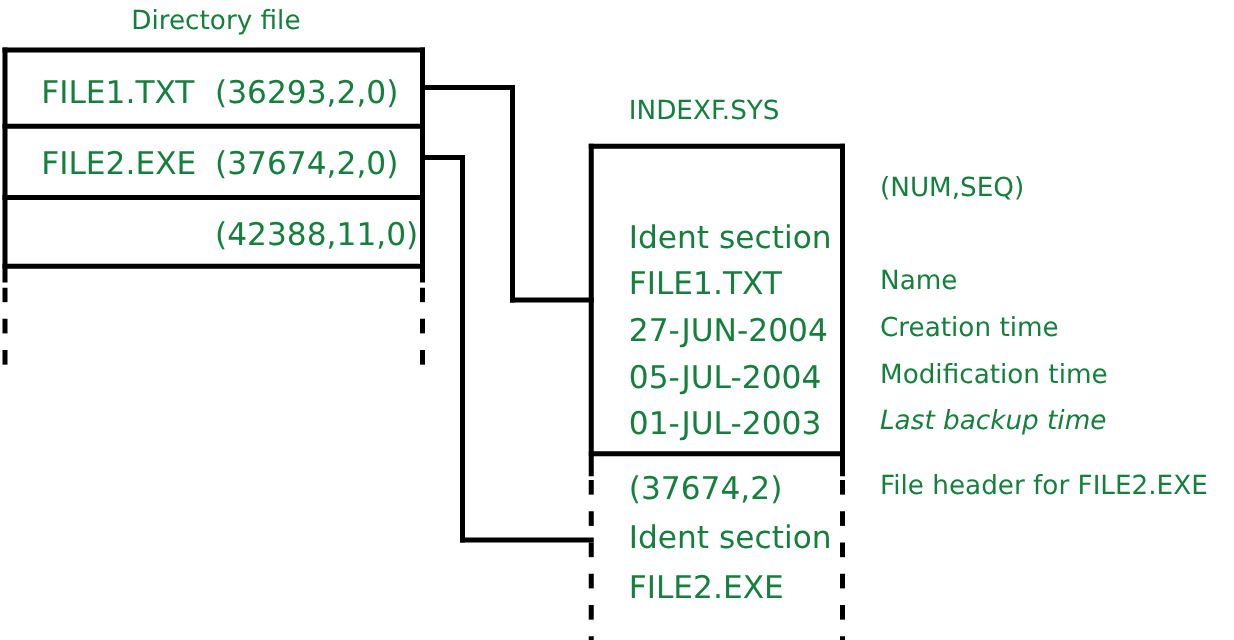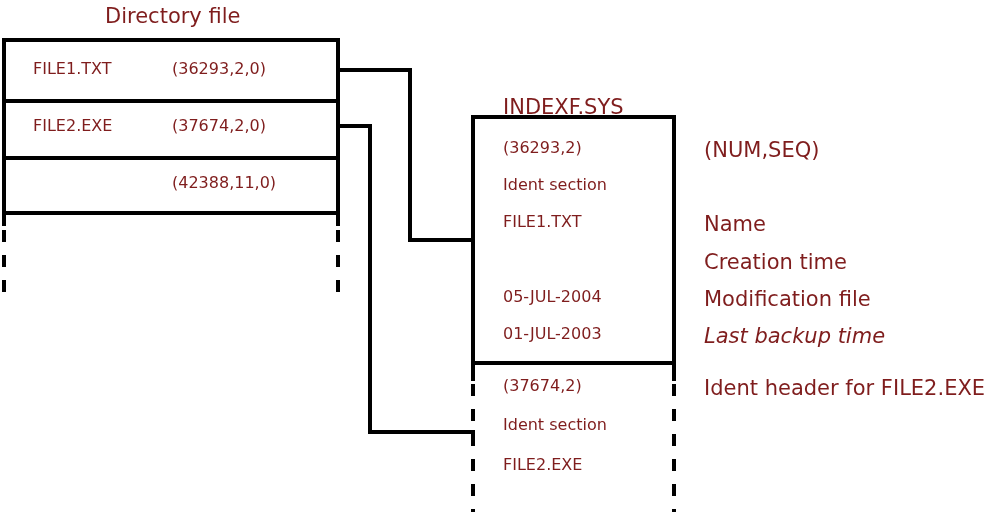--- a/index.html
+++ b/index.html
@@ -15,24 +15,24 @@
     overflow: hidden;
     font-family: "DejaVu Sans", "Liberation Sans", sans-serif;
     color: #000000;
   }
 
   
   .txt {
     position: absolute;
     white-space: nowrap;
     line-height: 1;
-    color: #7f1d1d;
+    color: #15803d;
   }
   .t-title   { font-size: 21px; }
-  .t-row     { font-size: 16px; }
+  .t-row     { font-size: 25px; }
   .t-label   { font-size: 21px; }
   .t-anno    { font-size: 21px; }
 
   
   .rule-h {
     position: absolute;
     background: #000;
     height: 4px;
   }
   .rule-v {
@@ -87,43 +87,43 @@
   <div class="conn" style="left:336px; top:68px; width:76px; height:4px;"></div>
 
   <div class="conn" style="left:408px; top:68px; width:4px; height:174px;"></div>
 
   <div class="conn" style="left:408px; top:238px; width:67px; height:4px;"></div>
 
   <div class="conn" style="left:336px; top:124px; width:36px; height:4px;"></div>
   <div class="conn" style="left:368px; top:124px; width:4px; height:310px;"></div>
   <div class="conn" style="left:368px; top:430px; width:107px; height:4px;"></div>
 
-  <div class="txt t-label" style="left:503px; top:97px;text-align:center;">INDEXF.SYS</div>
+  <div class="txt t-label" style="left:503px; top:78px;text-align:center;">INDEXF.SYS</div>
 
   <div class="rule-h" style="left:471px; top:115px; width:205px;"></div>
   <div class="rule-h" style="left:471px; top:361px; width:205px;"></div>
   <div class="rule-v" style="left:471px; top:115px; height:266px;"></div>
   <div class="rule-v" style="left:672px; top:115px; height:266px;"></div>
 
   <div class="dash-v" style="left:471px; top:384px; height:128px;"></div>
   <div class="dash-v" style="left:672px; top:384px; height:128px;"></div>
 
-  <div class="txt t-row" style="left:503px; top:140px;">(36293,2)</div>
   <div class="txt t-row" style="left:503px; top:177px;">Ident section</div>
   <div class="txt t-row" style="left:503px; top:214px;">FILE1.TXT</div>
+  <div class="txt t-row" style="left:503px; top:252px;">27-JUN-2004</div>
   <div class="txt t-row" style="left:503px; top:289px;">05-JUL-2004</div>
   <div class="txt t-row" style="left:503px; top:326px;">01-JUL-2003</div>
 
   <div class="txt t-row" style="left:503px; top:378px;">(37674,2)</div>
   <div class="txt t-row" style="left:503px; top:417px;">Ident section</div>
   <div class="txt t-row" style="left:503px; top:457px;">FILE2.EXE</div>
 
 
   <div class="txt t-anno" style="left:704px; top:140px;">(NUM,SEQ)</div>
   <div class="txt t-anno" style="left:704px; top:177px;"></div>
   <div class="txt t-anno" style="left:704px; top:214px;">Name</div>
   <div class="txt t-anno" style="left:704px; top:252px;">Creation time</div>
-  <div class="txt t-anno" style="left:704px; top:289px;">Modification file</div>
+  <div class="txt t-anno" style="left:704px; top:289px;">Modification time</div>
   <div class="txt t-anno" style="left:704px; top:326px;font-style:italic;">Last backup time</div>
 
-  <div class="txt t-anno" style="left:704px; top:378px;">Ident header for FILE2.EXE</div>
+  <div class="txt t-anno" style="left:704px; top:378px;">File header for FILE2.EXE</div>
 
 </div>
 
 </body></html>

